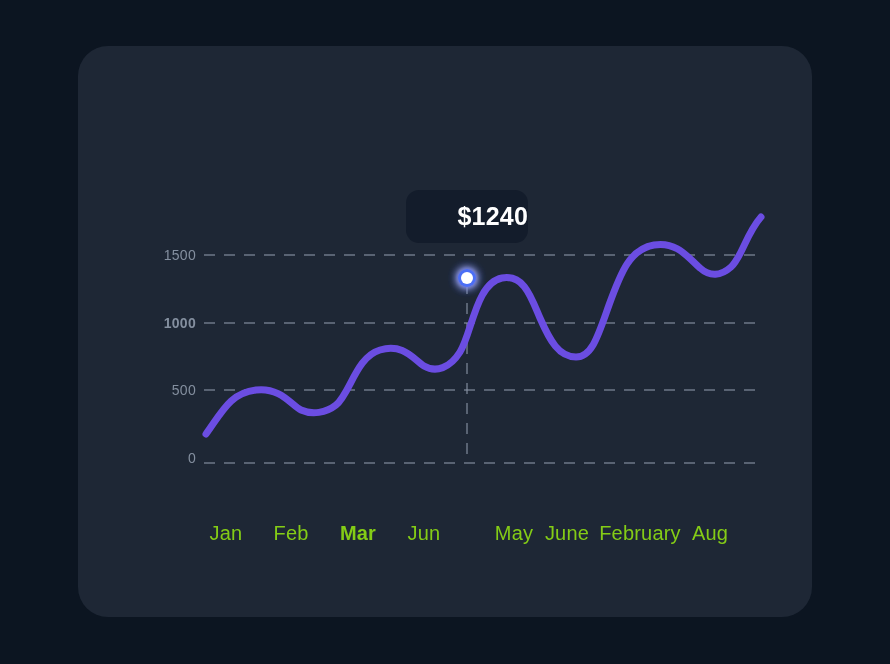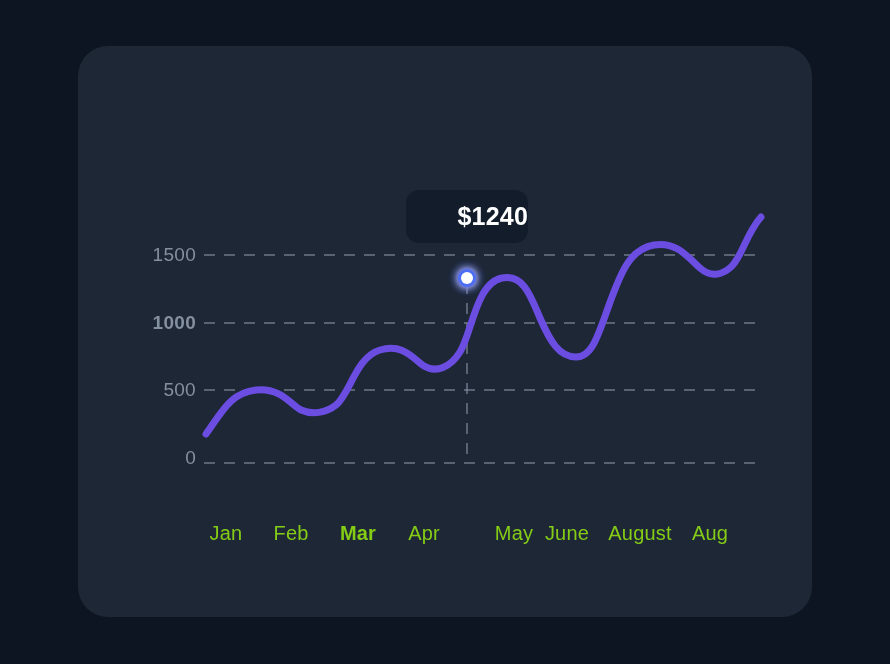--- a/index.html
+++ b/index.html
@@ -57,21 +57,21 @@
     left: 0;
     top: 0;
     display: block;
   }
 
   
   .y-tick {
     position: absolute;
     text-align: right;
     width: 70px;
-    font-size: 19px;
+    font-size: 14px;
     color: #848f9f;
     letter-spacing: 0.3px;
     transform: translateY(-50%);
   }
   .x-tick {
     position: absolute;
     text-align: center;
     font-size: 20px;
     color: #84cc16;
     letter-spacing: 0.2px;
@@ -159,24 +159,24 @@
       </svg>
 
       <div class="y-tick" style="left:48px; top:209px;">1500</div>
       <div class="y-tick" style="left:48px; top:277px;font-weight:bold;">1000</div>
       <div class="y-tick" style="left:48px; top:344px;">500</div>
       <div class="y-tick" style="left:48px; top:412px;">0</div>
 
       <div class="x-tick" style="left:148px; top:476px;">Jan</div>
       <div class="x-tick" style="left:213px; top:476px;">Feb</div>
       <div class="x-tick" style="left:280px; top:476px;font-weight:bold;">Mar</div>
-      <div class="x-tick" style="left:346px; top:476px;">Apr</div>
+      <div class="x-tick" style="left:346px; top:476px;">Jun</div>
       <div class="x-tick" style="left:436px; top:476px;">May</div>
       <div class="x-tick" style="left:489px; top:476px;">June</div>
-      <div class="x-tick" style="left:562px; top:476px;">August</div>
+      <div class="x-tick" style="left:562px; top:476px;">February</div>
       <div class="x-tick" style="left:632px; top:476px;">Aug</div>
 
     </div>
   </div>
 
   <div id="value-tooltip">
     <span class="tip-text">$1240</span>
   </div>
 
 </div>

